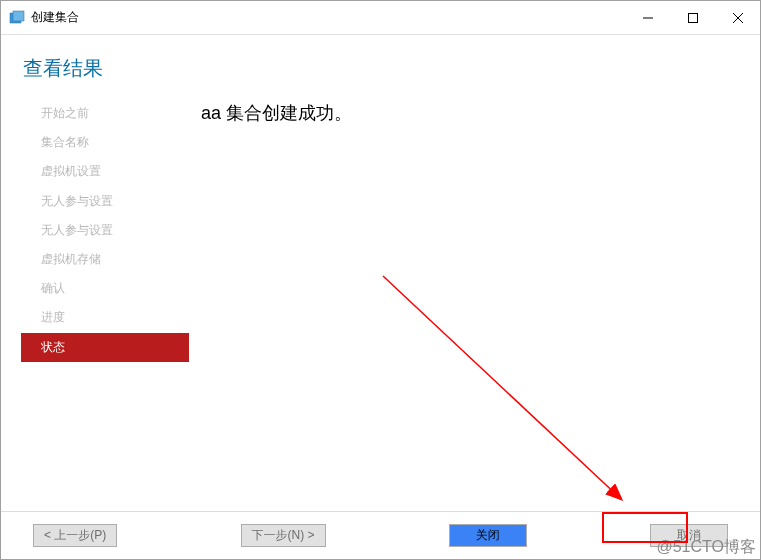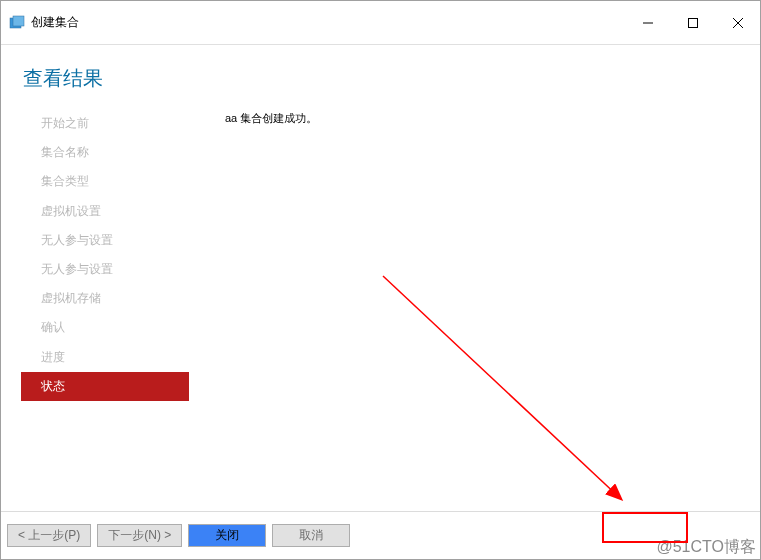--- a/index.html
+++ b/index.html
@@ -15,21 +15,21 @@
     .window {
       width: 761px;
       height: 560px;
       background: #ffffff;
       border: 1px solid #a0a0a0;
       display: flex;
       flex-direction: column;
       position: relative;
     }
     .titlebar {
-      height: 44px;
+      height: 34px;
       display: flex;
       align-items: center;
       padding: 0 0 0 8px;
       border-bottom: 1px solid #e0e0e0;
     }
     .titlebar-icon {
       width: 16px;
       height: 16px;
       margin-right: 6px;
       display: inline-flex;
@@ -67,21 +67,21 @@
     .page-title {
       font-size: 20px;
       color: #0b6fa4;
       font-weight: 400;
       margin-bottom: 17px;
       margin-left: 2px;
     }
     .content-row {
       flex: 1;
       display: flex;
-      gap: 36px;
+      gap: 12px;
       min-height: 0;
     }
     .sidebar {
       width: 168px;
       display: flex;
       flex-direction: column;
     }
     .sidebar-item {
       padding: 5px 0 5px 20px;
       font-size: 12px;
@@ -92,31 +92,30 @@
     .sidebar-item.active {
       background: #b91c1c;
       color: #ffffff;
       padding-left: 20px;
     }
     .main-pane {
       flex: 1;
       padding-top: 2px;
     }
     .status-text {
-      font-size: 11px;
+      font-size: 18px;
       color: #000;
     }
     .footer {
       height: 48px;
       border-top: 1px solid #dcdcdc;
       display: flex;
       align-items: center;
-      justify-content: flex-start;
-      padding: 0 6px;
-      gap: 6px;
+      justify-content: space-between;
+      padding: 0 32px;
       background: #fff;
     }
     .footer-btn {
       min-width: 78px;
       height: 23px;
       border: 1px solid #adadad;
       background: #e1e1e1;
       font-size: 12px;
       color: #6d6d6d;
       display: inline-flex;
@@ -182,21 +181,20 @@
     </div>
   </div>
 
   <div class="body-area">
     <div class="page-title">查看结果</div>
 
     <div class="content-row">
       <div class="sidebar">
         <div class="sidebar-item">开始之前</div>
         <div class="sidebar-item">集合名称</div>
-        <div class="sidebar-item">集合类型</div>
         <div class="sidebar-item">虚拟机设置</div>
         <div class="sidebar-item">无人参与设置</div>
         <div class="sidebar-item">无人参与设置</div>
         <div class="sidebar-item">虚拟机存储</div>
         <div class="sidebar-item">确认</div>
         <div class="sidebar-item">进度</div>
         <div class="sidebar-item active">状态</div>
       </div>
 
       <div class="main-pane">

